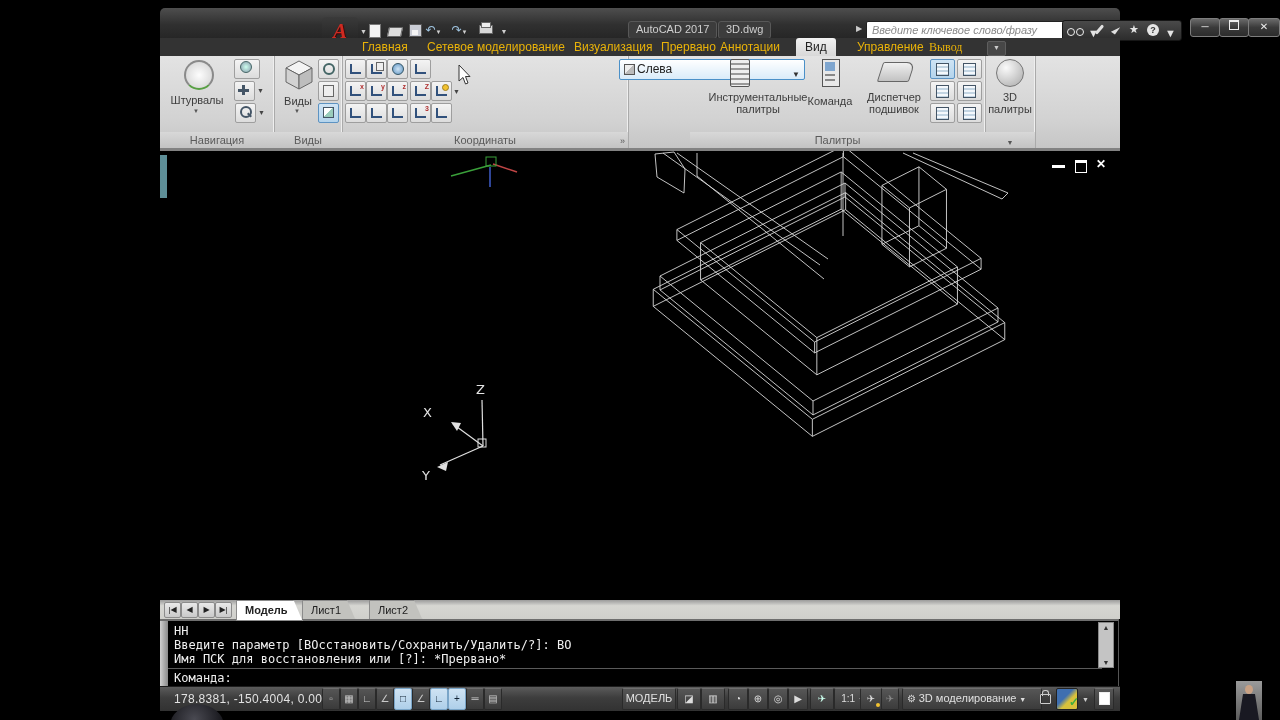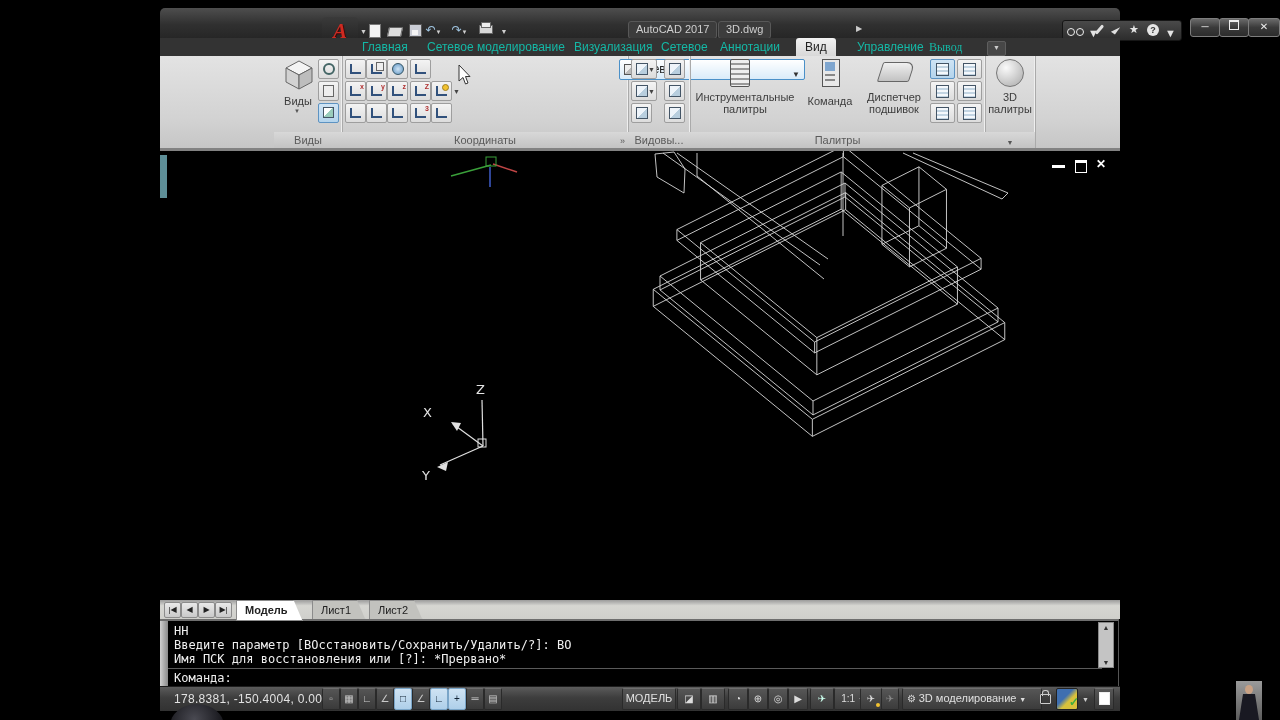--- a/index.html
+++ b/index.html
@@ -18,21 +18,21 @@
     color:#cfcfcf;font-size:11px;line-height:15px;padding:0 7px;}
   #searchbox{left:706px;top:13px;width:188px;height:16px;background:#fff;border:1px solid #222;
     border-radius:2px;font-style:italic;color:#8a8a8a;font-size:11px;padding:1px 5px;line-height:14px;}
   #icstrip{left:902px;top:12px;width:118px;height:19px;background:linear-gradient(#4a4a4a,#2c2c2c);
     border:1px solid #161616;border-radius:3px;}
   .icico{position:absolute;top:2px;color:#e4e4e4;font-size:11px;}
   .winbtn{top:10px;width:28px;height:17px;background:linear-gradient(#6a6a6a,#3a3a3a 50%,#2c2c2c);
     border:1px solid #7d7d7d;border-radius:3px;color:#eee;text-align:center;font-size:10px;line-height:15px;}
   
   #tabrow{left:160px;top:38px;width:960px;height:18px;background:#333;}
-  .rtab{position:absolute;top:0;height:18px;padding:0 9px;font-size:12px;color:#14b8a6;line-height:18px;}
+  .rtab{position:absolute;top:0;height:18px;padding:0 9px;font-size:12px;color:#eab308;line-height:18px;}
   .rtab.active{background:linear-gradient(#f2f2f2,#d8d8d8);color:#222;border-radius:3px 3px 0 0;}
   #ribmin{left:827px;top:3px;width:17px;height:13px;background:#474747;border:1px solid #5e5e5e;
     border-radius:2px;color:#ccc;font-size:7px;text-align:center;line-height:12px;}
   
   #ribbon{left:160px;top:56px;width:960px;height:92px;background:linear-gradient(#e3e3e3,#d2d2d2 70%,#c6c6c6);border-bottom:1px solid #8f8f8f;}
   .panel{position:absolute;top:0;height:92px;border-right:1px solid #aaa;box-shadow:inset -1px 0 0 #efefef;}
   .plabel{position:absolute;bottom:2px;left:0;right:0;text-align:center;font-size:11px;color:#5a5a5a;}
   .pstrip{position:absolute;bottom:0;left:0;right:0;height:16px;background:linear-gradient(#d8d8d8,#c3c3c3);}
   .bigbtn-label{font-size:11px;color:#3c3c3c;text-align:center;line-height:12px;}
   .mini-btn{position:absolute;width:19px;height:18px;background:linear-gradient(#f4f4f4,#dcdcdc);
@@ -110,51 +110,72 @@
   <div class="abs qbtn" style="left:317px">
     <span class="qico" style="left:2px;top:4px;width:12px;height:7px;background:#d8d8d8;border:1px solid #666"></span>
     <span class="qico" style="left:4px;top:1px;width:8px;height:4px;background:#eee;border:1px solid #666"></span>
     </div>
   <div class="abs qbtn" style="left:338px;width:12px"><span class="arrow-sm">▼</span></div>
 
   <div class="abs titlepill" style="left:468px">AutoCAD 2017</div>
   <div class="abs titlepill" style="left:558px">3D.dwg</div>
 
   <div class="abs" style="left:696px;top:16px;color:#ccc;font-size:8px">▶</div>
+  <div class="abs" id="searchbox">Введите ключевое слово/фразу</div>
   <div class="abs" id="icstrip">
     <span class="icico" style="left:4px;top:5px"><span style="display:inline-block;width:6px;height:6px;border:1px solid #eee;border-radius:50%"></span><span style="display:inline-block;width:6px;height:6px;border:1px solid #eee;border-radius:50%;margin-left:1px"></span></span>
     <span class="icico arrow-sm" style="left:25px;top:6px">▼</span>
     <span class="icico" style="left:35px;top:3px;width:3px;height:11px;background:#e0e0e0;transform:rotate(40deg);border-radius:2px"></span>
     <span class="icico" style="left:50px;top:4px;width:0;height:0;border-left:5px solid transparent;border-bottom:9px solid #e0e0e0;transform:rotate(35deg)"></span>
     <span class="icico" style="left:66px">★</span>
     <span class="icico" style="left:84px;top:3px;width:12px;height:12px;border-radius:50%;background:#e6e6e6;color:#333;font-size:9px;font-weight:700;text-align:center;line-height:12px">?</span>
     <span class="icico arrow-sm" style="left:102px;top:6px">▼</span>
   </div>
 
   <div class="abs winbtn" style="left:1030px">─</div>
   <div class="abs winbtn" style="left:1059px"><span style="display:inline-block;width:8px;height:7px;border:1px solid #eee;border-top-width:2px"></span></div>
   <div class="abs winbtn" style="left:1088px;width:30px">✕</div>
 </div>
 
 <div class="abs" id="tabrow">
   <div id="rtabs">
       <div class="rtab" style="left: 193px;">Главная</div>
       <div class="rtab" style="left: 258px;">Сетевое моделирование</div>
       <div class="rtab" style="left: 405px;">Визуализация</div>
-      <div class="rtab" style="left: 492px;">Сетевое</div>
+      <div class="rtab" style="left: 492px;">Прервано</div>
       <div class="rtab" style="left: 551px;">Аннотации</div>
       <div class="rtab active" style="left: 636px;">Вид</div>
       <div class="rtab" style="left: 688px;">Управление</div>
       <div class="rtab" style="left: 760px; font-family: Liberation Serif, serif;">Вывод</div>
     </div>
   <div class="abs" id="ribmin">▼</div>
 </div>
 
 <div class="abs" id="ribbon">
 
+  <div class="panel" style="left:0;width:114px">
+    <div class="abs wheel" style="left:24px;top:4px;width:26px;height:26px"></div>
+    <div class="abs bigbtn-label" style="left:2px;top:38px;width:70px">Штурвалы</div>
+    <div class="abs arrow-sm" style="left:33px;top:52px;color:#555;font-size:6px">▼</div>
+    <div class="mini-btn" style="left:74px;top:3px;width:24px">
+        <span class="abs" style="left:5px;top:1px;width:10px;height:10px;border:1px solid #466;border-radius:50%;background:radial-gradient(#cfe,#89a)"></span>
+      </div>
+    <div class="mini-btn" style="left:74px;top:25px">
+        <span class="abs" style="left:7px;top:3px;width:3px;height:10px;background:#456"></span>
+        <span class="abs" style="left:3px;top:7px;width:11px;height:3px;background:#456"></span>
+      </div>
+    <div class="abs dd-arrow" style="left:97px;top:31px">▼</div>
+    <div class="mini-btn" style="left:75px;top:47px">
+        <span class="abs" style="left:4px;top:2px;width:8px;height:8px;border:2px solid #456;border-radius:50%"></span>
+        <span class="abs" style="left:11px;top:10px;width:5px;height:2px;background:#456;transform:rotate(45deg)"></span>
+      </div>
+    <div class="abs dd-arrow" style="left:98px;top:53px">▼</div>
+    <div class="pstrip"></div>
+    <div class="plabel">Навигация</div>
+  </div>
 
   <div class="panel" style="left:114px;width:68px">
     <svg class="abs" style="left:10px;top:3px" width="30" height="32" viewBox="0 0 30 32">
       <polygon points="15,2 28,9 15,16 2,9" fill="#f4f4f4" stroke="#666"></polygon>
       <polygon points="2,9 15,16 15,30 2,23" fill="#d2d2d2" stroke="#666"></polygon>
       <polygon points="28,9 15,16 15,30 28,23" fill="#bdbdbd" stroke="#666"></polygon>
     </svg>
     <div class="abs bigbtn-label" style="left:0;top:39px;width:48px">Виды</div>
     <div class="abs arrow-sm" style="left:20px;top:52px;color:#555;font-size:6px">▼</div>
     <div class="mini-btn" style="left:44px;top:3px">
@@ -229,50 +250,24 @@
       <span class="abs" style="right:4px;top:6px;font-size:8px;color:#333">▼</span>
     </div>
     <svg class="abs" id="cursor" style="left:116px;top:9px" width="14" height="21" viewBox="0 0 14 21">
       <polygon points="1,0 1,16 5,12.5 7.5,19 10,18 7.5,11.5 12,11.5" fill="#fff" stroke="#333" stroke-width="1"></polygon>
     </svg>
     <div class="pstrip"></div>
     <div class="plabel">Координаты</div>
     <div class="abs" style="right:3px;bottom:2px;font-size:9px;color:#555">»</div>
   </div>
 
-  <div class="panel" style="left:468px;width:62px">
-    <div id="vpgrid">
-        <div class="mini-btn" style="left: 3px; top: 3px; width: 24px;">
-          <span class="abs" style="left:4px;top:3px;width:10px;height:10px;border:1px solid #456;background:linear-gradient(135deg,#eef4fa 50%,#b8cede 51%)"></span>
-          <span class="dd-arrow" style="right:1px;top:6px">▼</span>
-        </div>
-        <div class="mini-btn" style="left: 36px; top: 3px;">
-          <span class="abs" style="left:4px;top:3px;width:10px;height:10px;border:1px solid #456;background:linear-gradient(135deg,#eef4fa 50%,#b8cede 51%)"></span>
-        </div>
-        <div class="mini-btn" style="left: 3px; top: 25px; width: 24px;">
-          <span class="abs" style="left:4px;top:3px;width:10px;height:10px;border:1px solid #456;background:linear-gradient(135deg,#eef4fa 50%,#b8cede 51%)"></span>
-          <span class="dd-arrow" style="right:1px;top:6px">▼</span>
-        </div>
-        <div class="mini-btn" style="left: 36px; top: 25px;">
-          <span class="abs" style="left:4px;top:3px;width:10px;height:10px;border:1px solid #456;background:linear-gradient(135deg,#eef4fa 50%,#b8cede 51%)"></span>
-        </div>
-        <div class="mini-btn" style="left: 3px; top: 47px;">
-          <span class="abs" style="left:4px;top:3px;width:10px;height:10px;border:1px solid #456;background:linear-gradient(135deg,#eef4fa 50%,#b8cede 51%)"></span>
-        </div>
-        <div class="mini-btn" style="left: 36px; top: 47px;">
-          <span class="abs" style="left:4px;top:3px;width:10px;height:10px;border:1px solid #456;background:linear-gradient(135deg,#eef4fa 50%,#b8cede 51%)"></span>
-        </div>
-      </div>
-    <div class="pstrip"></div>
-    <div class="plabel">Видовы...</div>
-  </div>
 
   <div class="panel" style="left:530px;width:295px">
     <div class="abs" style="left:40px;top:3px;width:18px;height:26px;border:1px solid #555;border-radius:2px;background:repeating-linear-gradient(#eee 0 3px,#999 3px 5px)"></div>
-    <div class="abs bigbtn-label" style="left:5px;top:35px;width:100px">
+    <div class="abs bigbtn-label" style="left:18px;top:35px;width:100px">
       <div>Инструментальные</div>
       <div>палитры</div>
     </div>
     <div class="abs" style="left:132px;top:3px;width:16px;height:26px;border:1px solid #555;background:#e8e8e8">
         <span class="abs" style="left:2px;top:2px;width:10px;height:9px;background:#7fa6cf"></span>
         <span class="abs" style="left:2px;top:14px;width:10px;height:2px;background:#888"></span>
         <span class="abs" style="left:2px;top:19px;width:10px;height:2px;background:#888"></span>
       </div>
     <div class="abs bigbtn-label" style="left:112px;top:39px;width:56px">Команда</div>
     <div class="abs" style="left:190px;top:6px;width:30px;height:18px;background:linear-gradient(#f0f0f0,#c2c2c2);border:1px solid #666;transform:skewX(-18deg);border-radius:2px 8px 2px 2px"></div>
@@ -412,21 +407,21 @@
   <div class="abs vpctl" style="left:936px;top:6px;font-size:12px;font-weight:700">✕</div>
 </div>
 
 <div class="abs" id="laytabs">
   <div class="navb" style="left:4px">|◀</div>
   <div class="navb" style="left:21px">◀</div>
   <div class="navb" style="left:38px">▶</div>
   <div class="navb" style="left:55px">▶|</div>
   <div id="ltabs">
       <div class="ltab active" style="left: 76px;">Модель</div>
-      <div class="ltab" style="left: 152px;">Лист1</div>
+      <div class="ltab" style="left: 142px;">Лист1</div>
       <div class="ltab" style="left: 209px;">Лист2</div>
     </div>
 </div>
 
 <div class="abs" id="cmdwin">
   <div class="abs" id="cmdgrip"></div>
   <div id="cmdhist">
       <div class="cmdline" style="top: 3px;">НН</div>
       <div class="cmdline" style="top: 17px;">Введите параметр [ВОсстановить/Сохранить/Удалить/?]: ВО</div>
       <div class="cmdline" style="top: 31px;">Имя ПСК для восстановления или [?]: *Прервано*</div>

